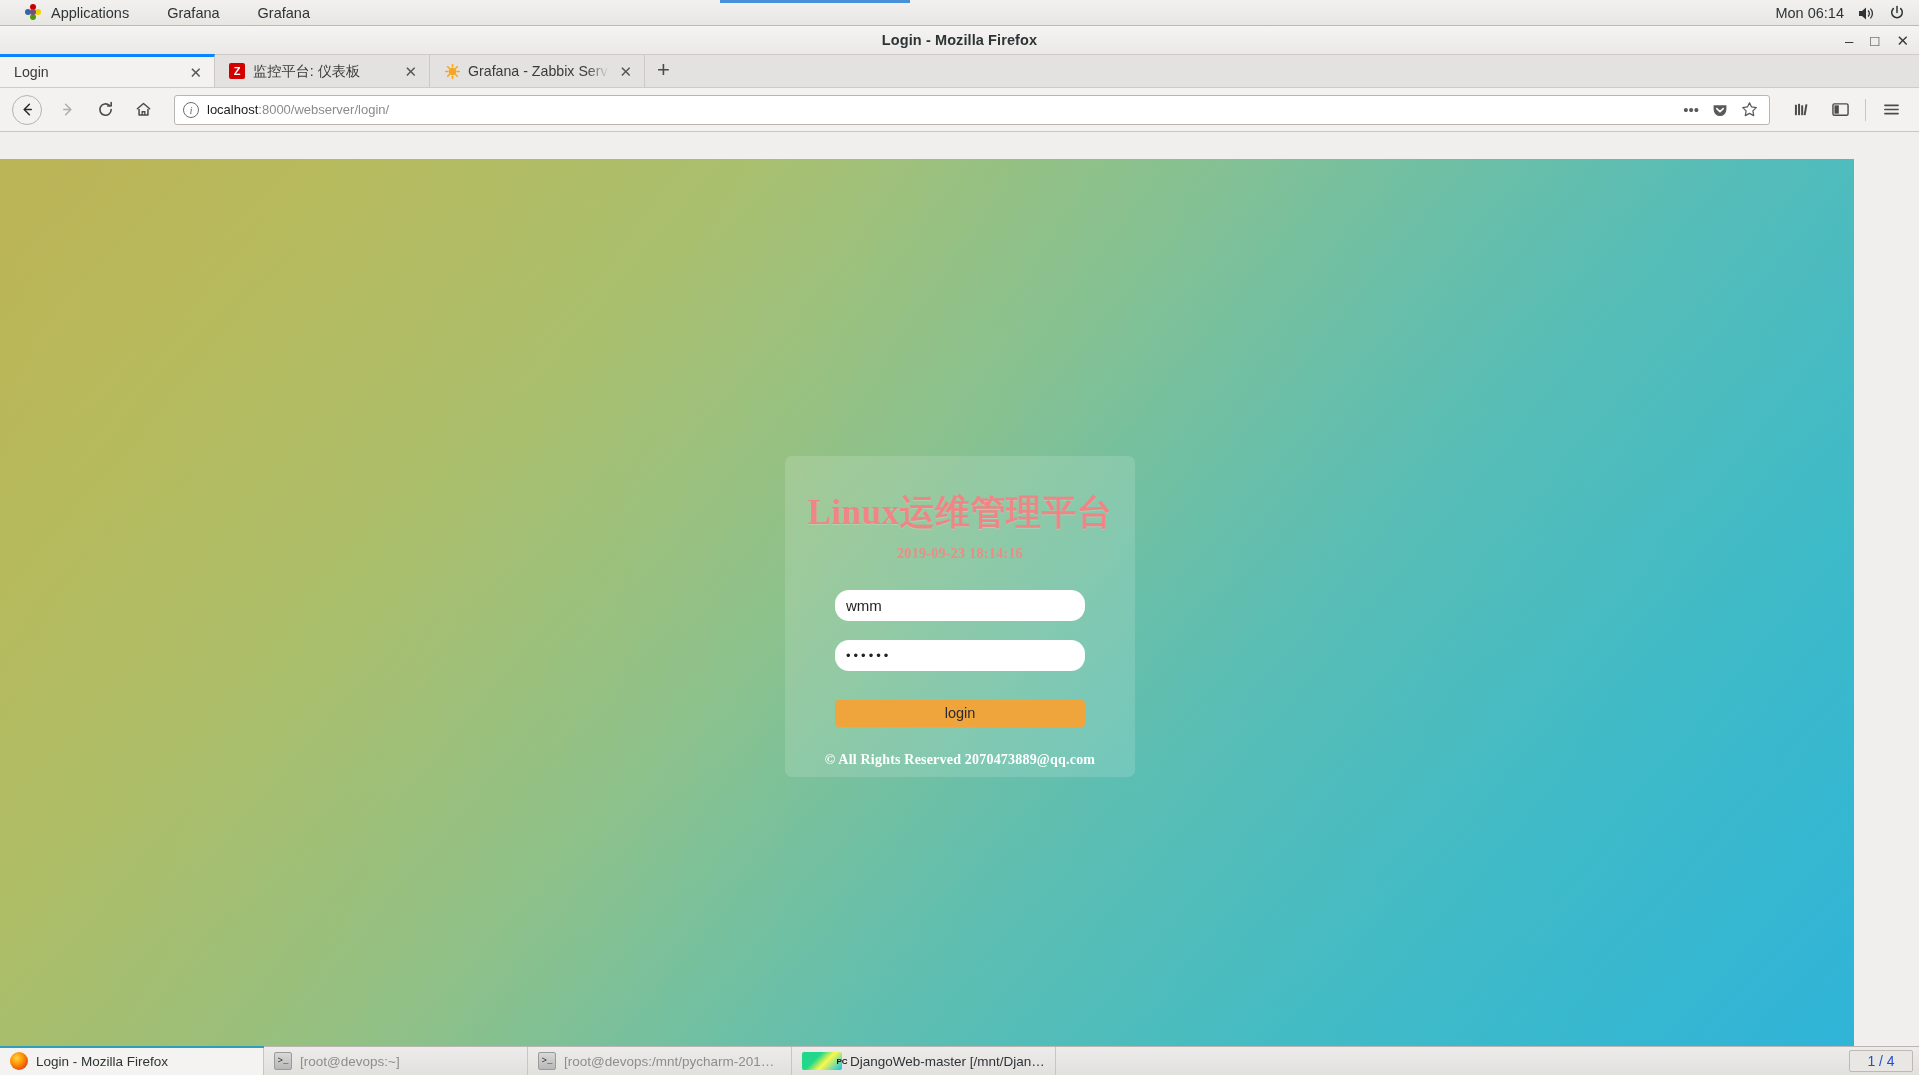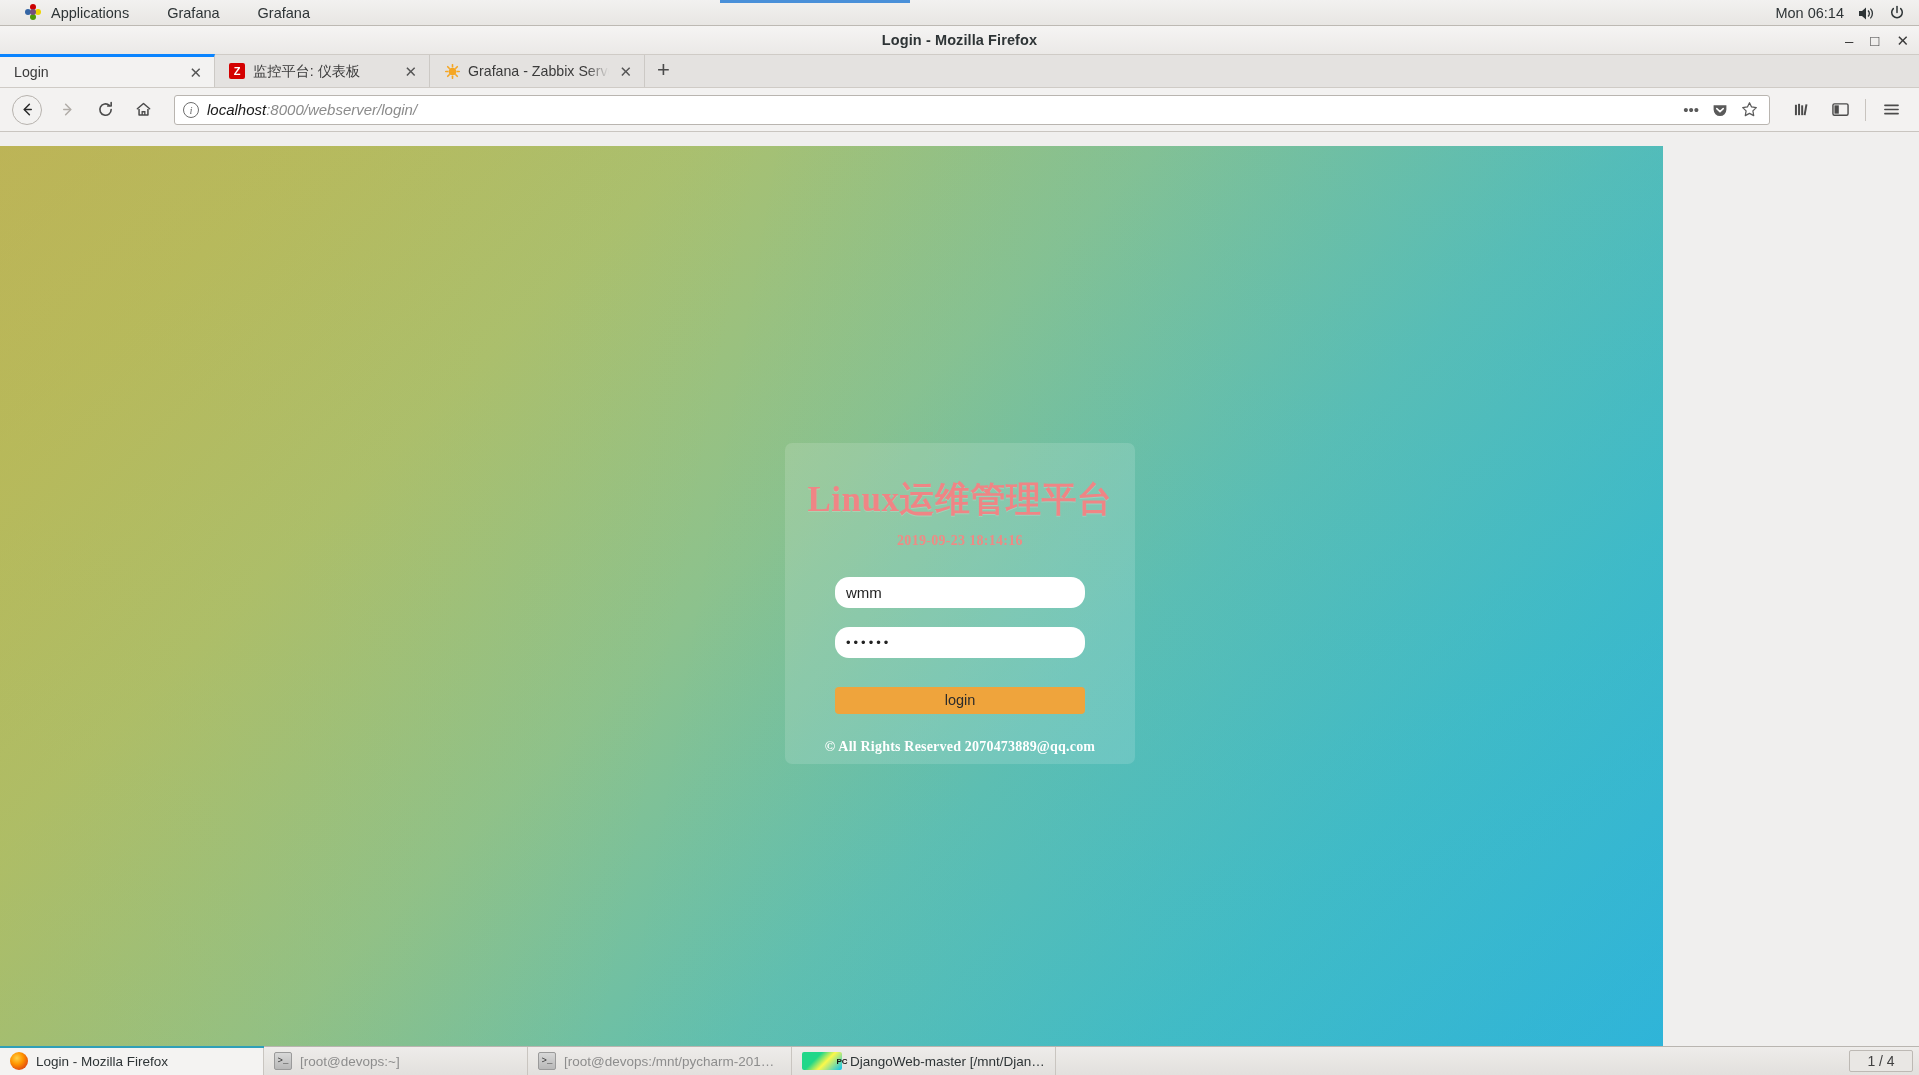--- a/index.html
+++ b/index.html
@@ -137,36 +137,36 @@
     flex: 1; height: 30px; margin: 0 12px 0 10px;
     background: #fff; border: 1px solid #b9b5b0; border-radius: 3px;
     display: flex; align-items: center; padding: 0 8px; gap: 8px;
   }
   .url-info {
     width: 16px; height: 16px; border: 1.4px solid #6d6d6d;
     border-radius: 50%; font-size: 11px; color: #6d6d6d;
     display: flex; align-items: center; justify-content: center;
     font-family: "Liberation Serif", serif; font-style: italic; flex: none;
   }
-  .url-text { font-size: 15px; color: #8b8b8b; flex: 1; font-style: italic; }
+  .url-text { font-size: 13px; color: #8b8b8b; flex: 1; }
   .url-host { color: #1a1a1a; }
   .url-icons { display: flex; align-items: center; gap: 13px; padding-right: 3px; }
   .url-ico { font-size: 15px; color: #5a5a5a; line-height: 1; }
 
   .toolbar-right { display: flex; align-items: center; gap: 6px; }
   .tb-ico {
     width: 32px; height: 32px; display: flex;
     align-items: center; justify-content: center; color: #4b4b4b;
   }
   .tb-sep { width: 1px; height: 22px; background: #c8c4bf; margin: 0 3px; }
 
   
   .page {
-    position: absolute; top: 120px; left: 0;
-    width: 1663px; height: 913px;
+    position: absolute; top: 133px; left: 0;
+    width: 1854px; height: 913px;
     background:
       linear-gradient(135deg,
         #bcb45e 0%,
         #b5bb62 12%,
         #a9c070 27%,
         #8cc28d 45%,
         #62bfae 63%,
         #45bcc2 80%,
         #31b4d8 100%);
     overflow: hidden;
@@ -257,21 +257,21 @@
     color: #111; font-size: 8px; font-weight: bold;
     font-family: "Liberation Sans", sans-serif;
     padding-left: 40px;
   }
   .task-label { overflow: hidden; text-overflow: ellipsis; }
   .task-spacer { flex: 1; }
   .workspace {
     display: flex; align-items: center; justify-content: center;
     min-width: 64px; padding: 0 14px; margin: 3px 6px 3px 0;
     border: 1px solid #bdb9b4; background: #e9e7e4;
-    font-size: 14px; color: #404040; border-radius: 2px;
+    font-size: 14px; color: #1d4ed8; border-radius: 2px;
   }
   svg { display: block; }
 </style>
 </head>
 <body>
 
 <div class="gnome-bar">
   <div class="gnome-tip"></div>
   <div class="gnome-left">
     <div class="gnome-item" style="display:flex;align-items:center;gap:7px;">

